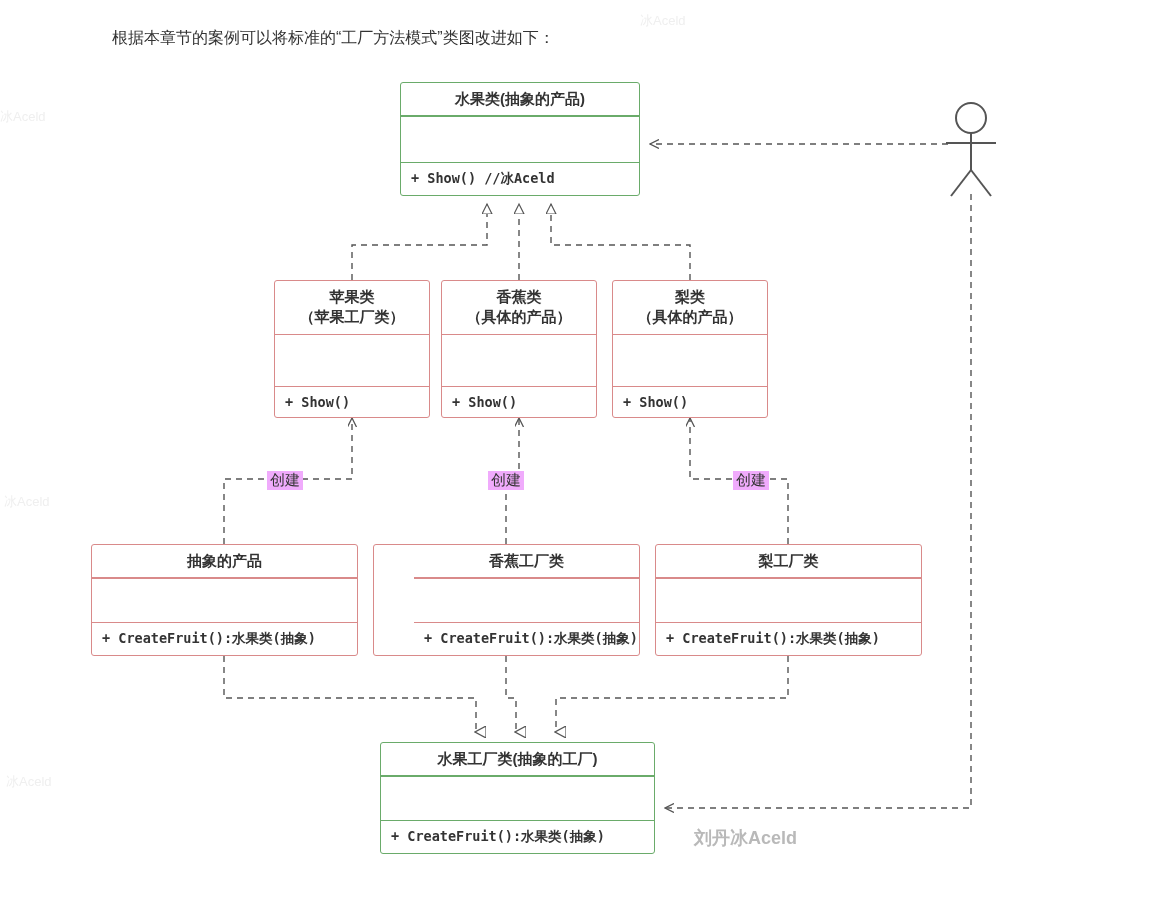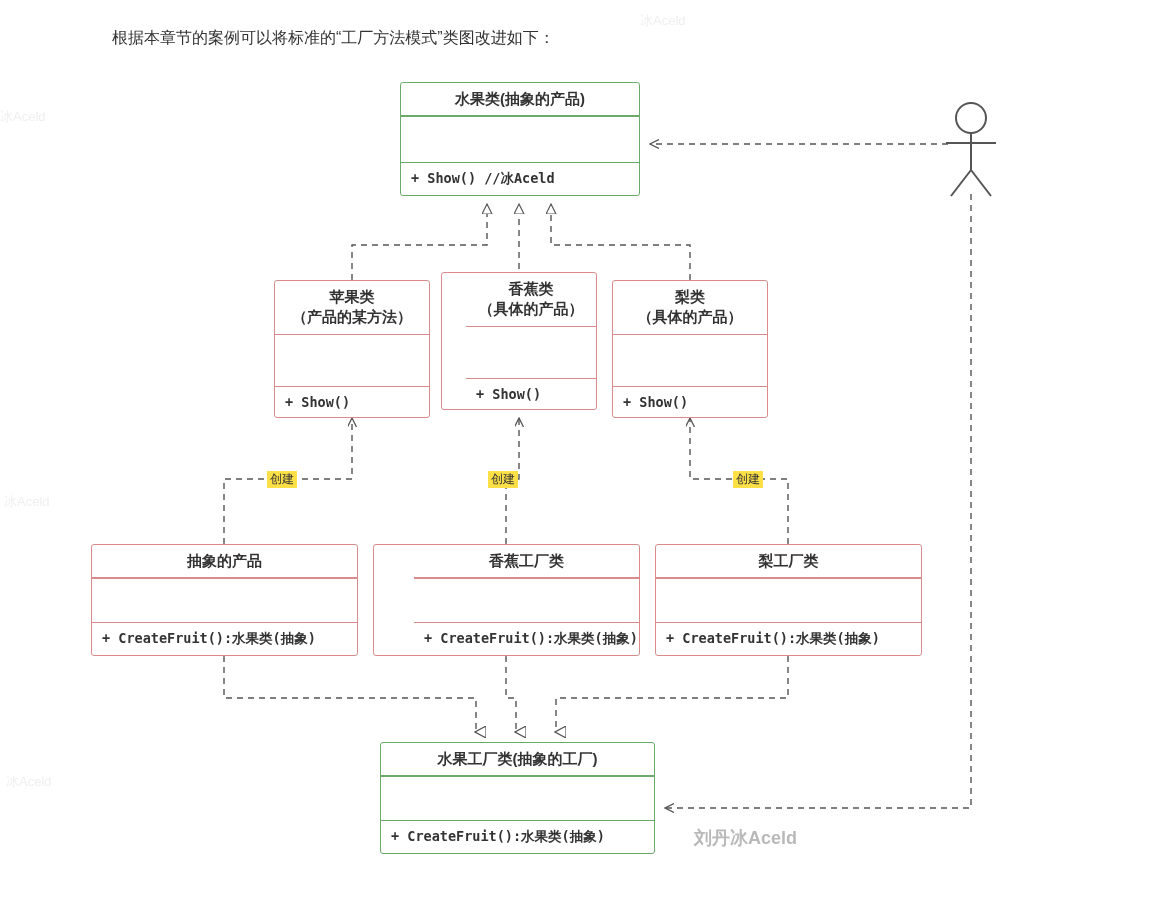--- a/index.html
+++ b/index.html
@@ -69,23 +69,23 @@
   }
   .uml-ops {
     font-family: "DejaVu Sans Mono", monospace;
     font-size: 13.5px;
     color: #333333;
     padding: 7px 8px 7px 10px;
     white-space: nowrap;
   }
   .edge-label {
     position: absolute;
-    font-size: 12px;
-    color: #333333;
-    background: #fde047;
+    font-size: 15px;
+    color: #333333;
+    background: #f0abfc;
     padding: 0 3px;
     white-space: nowrap;
     text-align: right;
   }
   .signature {
     position: absolute;
     font-size: 18px;
     font-weight: bold;
     color: #b9b9b9;
     white-space: nowrap;
@@ -160,28 +160,28 @@
   <div class="uml-box green" style="left:400px; top:74px; width:240px; height:114px;">
     <div class="uml-title">水果类(抽象的产品)</div>
     <div class="uml-sep"></div>
     <div class="uml-mid"></div>
     <div class="uml-sep"></div>
     <div class="uml-ops">+ Show()  //冰Aceld</div>
   </div>
 
   <div class="uml-box" style="left:274px; top:272px; width:156px; height:138px;">
     <div class="uml-title">苹果类
-（产品的某方法）</div>
+（苹果工厂类）</div>
     <div class="uml-sep"></div>
     <div class="uml-mid"></div>
     <div class="uml-sep"></div>
     <div class="uml-ops">+  Show()</div>
   </div>
 
-  <div class="uml-box" style="left:441px; top:264px; width:156px; height:138px;padding-left:24px;">
+  <div class="uml-box" style="left:441px; top:272px; width:156px; height:138px;">
     <div class="uml-title">香蕉类
 （具体的产品）</div>
     <div class="uml-sep"></div>
     <div class="uml-mid"></div>
     <div class="uml-sep"></div>
     <div class="uml-ops">+  Show()</div>
   </div>
 
   <div class="uml-box" style="left:612px; top:272px; width:156px; height:138px;">
     <div class="uml-title">梨类

